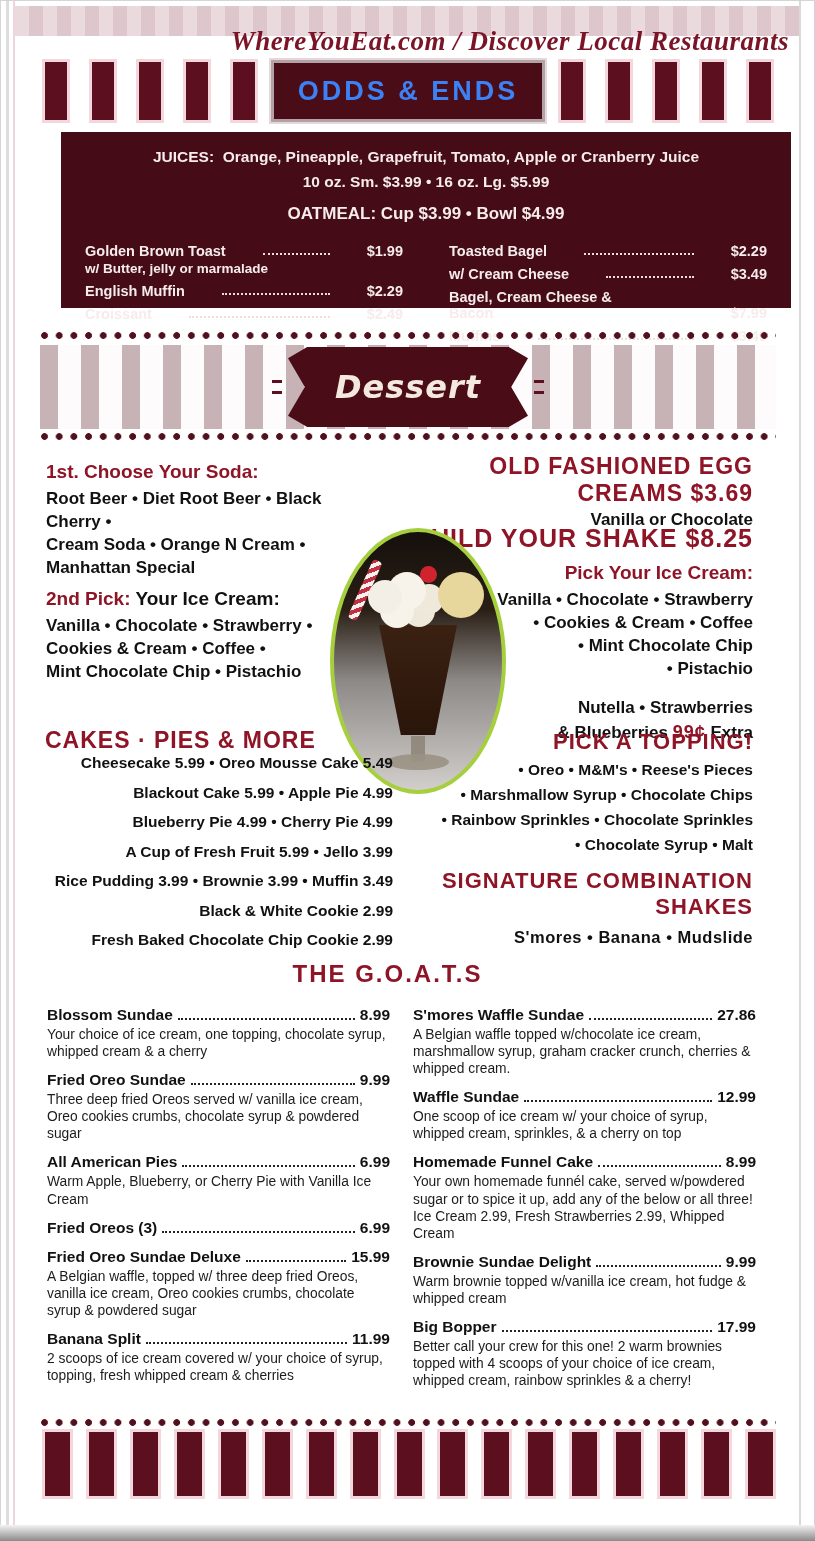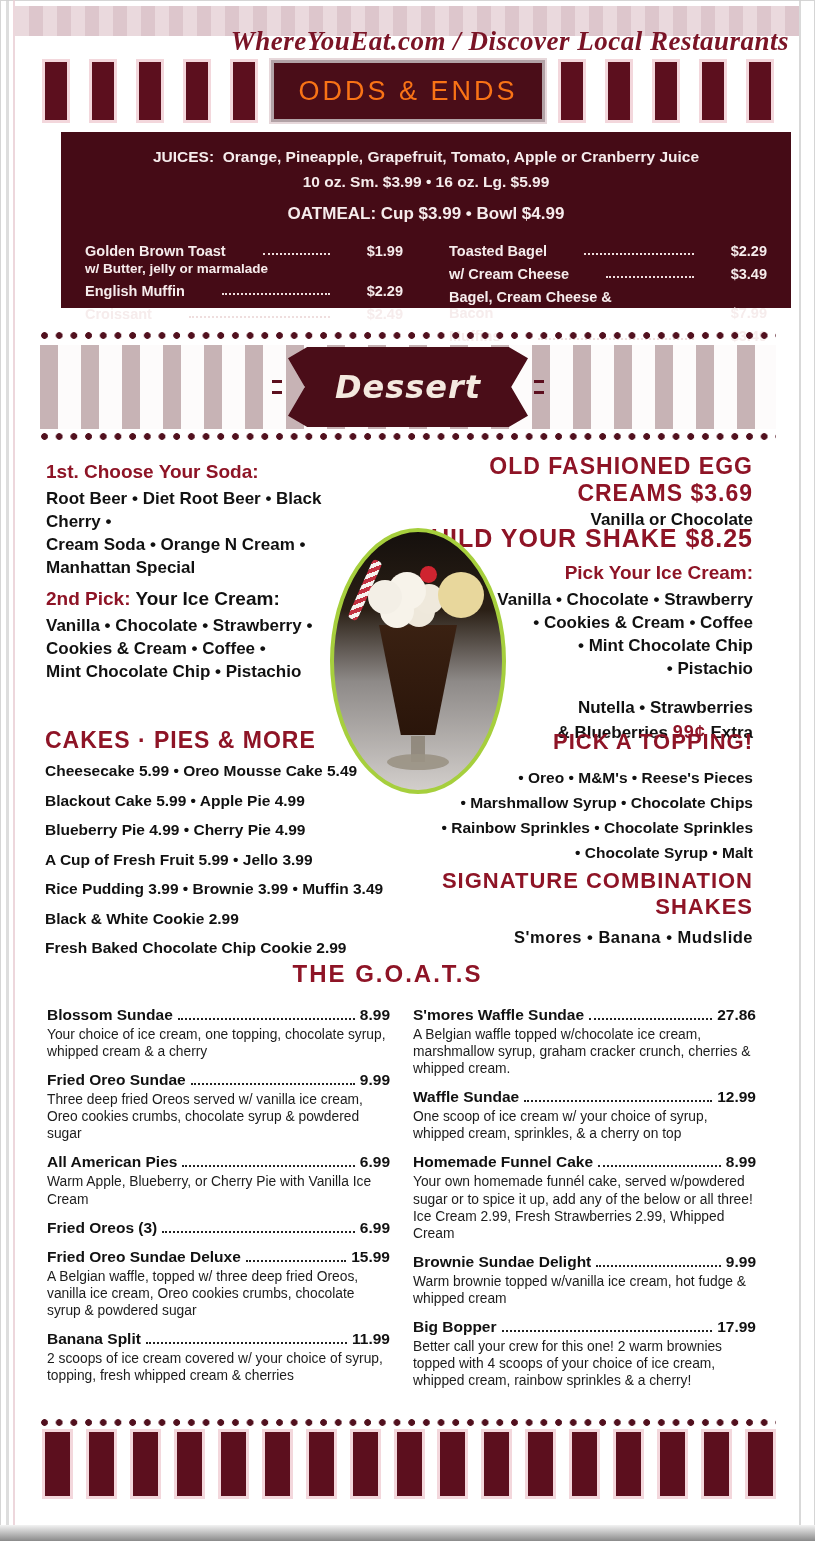--- a/index.html
+++ b/index.html
@@ -17,21 +17,21 @@
     background:repeating-linear-gradient(90deg,#ead9dd 0 14px,#ddc6cc 14px 28px);}
   .site-header{position:absolute;top:26px;right:26px;left:180px;text-align:right;
     font-family:"Liberation Serif",serif;font-style:italic;font-weight:700;
     font-size:27px;color:#7a1426;letter-spacing:.5px;}
   
   .odds-row{position:absolute;top:62px;left:45px;right:44px;height:58px;display:flex;align-items:center;justify-content:space-between;}
   .bargroup{display:flex;gap:25px;height:100%;}
   .bar{width:22px;height:100%;background:#5c0f1e;box-shadow:0 0 0 3px #f3d7dc;}
   .odds-badge{width:268px;height:56px;background:#4a0d18;border:3px solid #b2a2a6;box-shadow:0 0 0 2px #e6d7da;
     display:flex;align-items:center;justify-content:center;margin:0 14px;}
-  .odds-badge span{color:#f97316;font-size:27px;font-weight:400;letter-spacing:3px;}
+  .odds-badge span{color:#3b82f6;font-size:27px;font-weight:700;letter-spacing:3px;}
   
   .panel{position:absolute;top:132px;left:45px;width:730px;height:176px;background:#450b16;color:#f6ecec;
     padding:14px 24px 26px;box-sizing:border-box;margin-left:16px;}
   .panel .center{text-align:center;font-weight:700;}
   .juices-line{font-size:15.5px;margin-top:2px;}
   .sizes-line{font-size:15.5px;margin-top:7px;}
   .oatmeal-line{font-size:17px;margin-top:13px;}
   .panel-grid{display:flex;gap:46px;margin-top:12px;}
   .panel-col{flex:1;}
   .prow{display:flex;align-items:flex-end;font-weight:700;font-size:14.5px;margin-top:7px;gap:32px;}
@@ -81,26 +81,26 @@
   .foot{position:absolute;left:50%;bottom:20px;transform:translateX(-50%);width:62px;height:16px;border-radius:50%;background:#9a9284;opacity:.9;}
   .cream{position:absolute;left:34px;top:48px;width:34px;height:34px;border-radius:50%;background:#f3efe6;
     box-shadow:22px -6px 0 2px #f7f3ea,44px 2px 0 -2px #efe9dc,12px 14px 0 0 #f7f3ea,34px 14px 0 -1px #eee8db;}
   .scoop{position:absolute;right:18px;top:40px;width:46px;height:46px;border-radius:50%;background:#e8d79c;}
   .cherry{position:absolute;left:86px;top:34px;width:17px;height:17px;border-radius:50%;background:#cf2430;}
   .straw{position:absolute;left:26px;top:26px;width:10px;height:64px;transform:rotate(24deg);
     background:repeating-linear-gradient(-45deg,#c23040 0 4px,#f6f1ee 4px 8px);border-radius:4px;}
   
   .cakes{position:absolute;top:727px;left:45px;width:348px;}
   .cakes .title{font-size:23px;}
-  .cakes-lines{margin-top:8px;}
+  .cakes-lines{margin-top:0;text-align:right;}
   .cakeline{font-weight:700;font-size:15.5px;margin-bottom:11.5px;}
   
   .toppings{position:absolute;top:729px;left:408px;width:345px;text-align:right;}
   .toppings .title{font-size:22px;}
-  .toplines{margin-top:10px;}
+  .toplines{margin-top:2px;}
   .topline{font-weight:700;font-size:15.5px;line-height:1.62;}
   
   .signature{position:absolute;top:868px;left:395px;width:358px;text-align:right;}
   .signature .title{font-size:22px;}
   .signature .subtitle{font-weight:700;font-size:16.5px;margin-top:8px;letter-spacing:.5px;}
   
   .goats-title{position:absolute;top:960px;left:0;right:40px;text-align:center;font-size:24px;letter-spacing:2px;}
   .goats-col{position:absolute;top:1006px;width:343px;}
   .goats-col.left{left:47px;} .goats-col.right{left:413px;}
   .gitem{margin-bottom:11px;}

